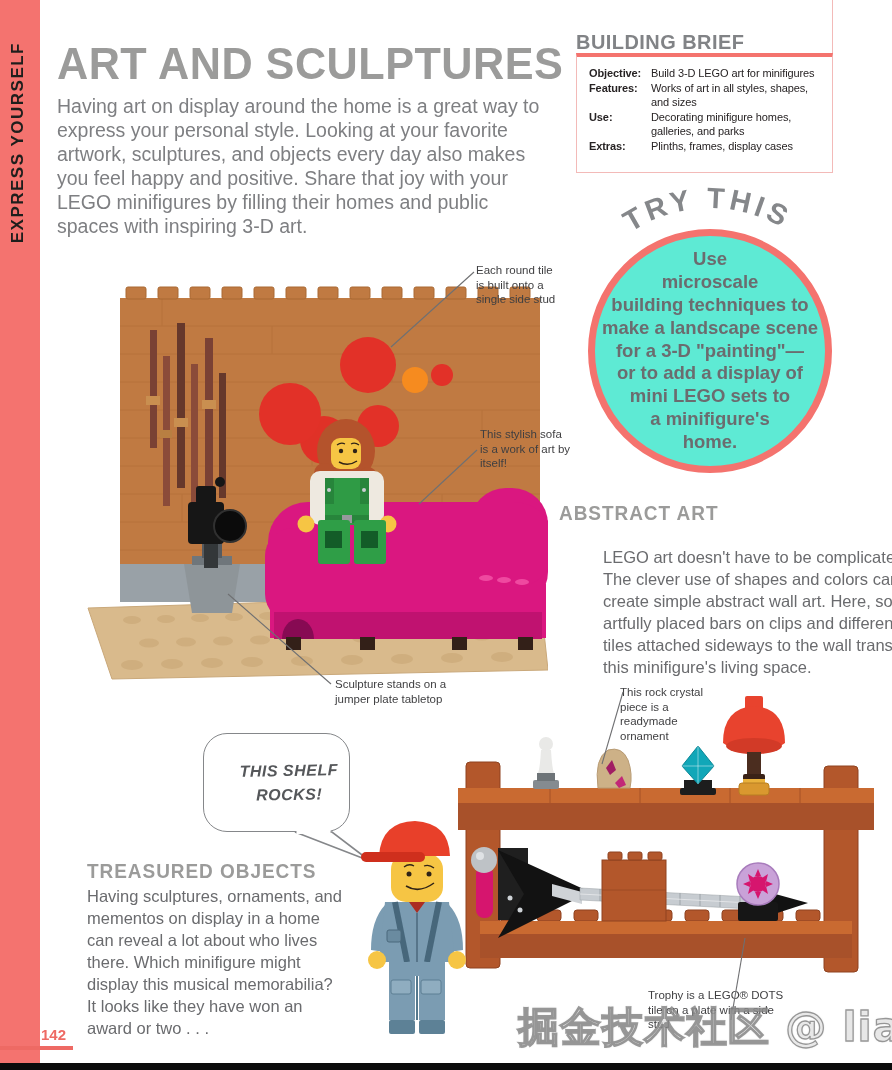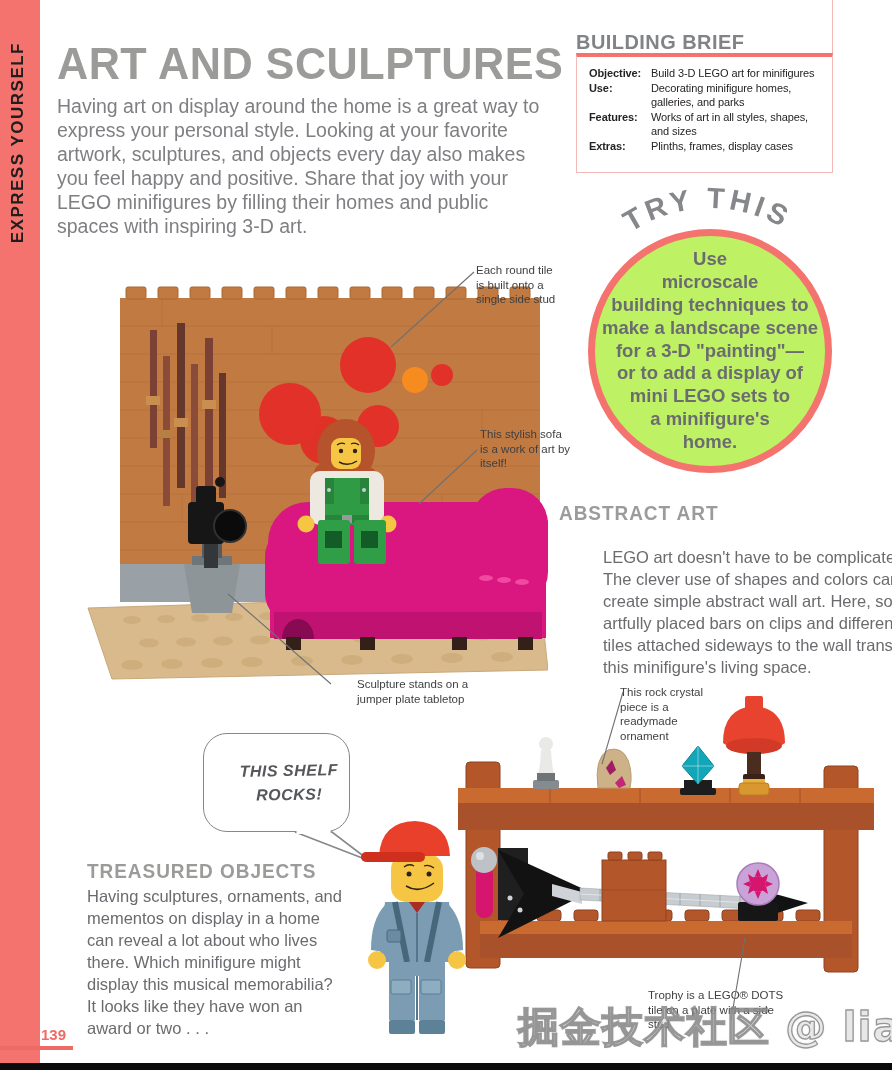--- a/index.html
+++ b/index.html
@@ -33,39 +33,39 @@
   }
   .brief-row { display:grid; grid-template-columns:62px 1fr; font-size:11px; line-height:1.32;
     color:#272324; letter-spacing:-0.1px; }
   .brief-row .lbl { font-weight:bold; }
   .brief-vline { left:831.5px; top:0; width:1.5px; height:53px; background:#f3bab8; }
 
   
   .arc-svg { left:566px; top:178px; width:290px; height:86px; }
   .try-circle {
     left:588px; top:229px; width:244px; height:244px; border:7px solid #f4736e;
-    border-radius:50%; background:#bef264; display:flex; flex-direction:column;
+    border-radius:50%; background:#5eead4; display:flex; flex-direction:column;
     align-items:center; justify-content:center; text-align:center;
     font-size:18.5px; font-weight:600; color:#6b6c6f; line-height:1.24;
   }
 
   
   .sec-head { font-size:20px; font-weight:bold; color:#9b9b9a; letter-spacing:1px;
     transform:scaleX(.95); transform-origin:left; white-space:nowrap; }
   .sec-body { font-size:16.5px; line-height:1.33; color:#6a6b6e; }
   .abstract-head { left:559px; top:502px; }
   .abstract-body { left:559px; top:547px; width:334px;margin-left:44px; }
   .treasured-head { left:87px; top:860px; }
   .treasured-body { left:87px; top:886px; width:258px; }
 
   
   .callout { font-size:11.5px; line-height:1.28; color:#3f3f41; }
   .co-tile  { left:476px; top:263px; width:84px; }
   .co-sofa  { left:480px; top:427px; width:92px; }
-  .co-sculp { left:335px; top:677px; width:112px;margin-left:22px; }
+  .co-sculp { left:335px; top:677px; width:112px; }
   .co-rock  { left:620px; top:685px; width:106px; }
   .co-trophy{ left:648px; top:988px; width:148px; }
 
   
   .bubble {
     left:203px; top:733px; width:147px; height:99px; background:#fff;
     border:1.6px solid #85878a; border-radius:24px; display:flex;
     align-items:center; justify-content:center; text-align:center;padding-left:24px;
   }
   .bubble-text { font-size:16px; font-weight:bold; font-style:italic; color:#55575a;
@@ -99,26 +99,26 @@
   <div class="abs intro">Having art on display around the home is a great way to express your personal style. Looking at your favorite artwork, sculptures, and objects every day also makes you feel happy and positive. Share that joy with your LEGO minifigures by filling their homes and public spaces with inspiring 3-D art.</div>
 
   <div class="abs brief-title">BUILDING BRIEF</div>
   <div class="abs brief-vline"></div>
   <div class="abs brief-box">
     <div class="brief-row">
       <span class="lbl">Objective:</span>
       <span>Build 3-D LEGO art for minifigures</span>
     </div>
     <div class="brief-row">
+      <span class="lbl">Features:</span>
+      <span>Works of art in all styles, shapes, and sizes</span>
+    </div>
+    <div class="brief-row">
       <span class="lbl">Use:</span>
       <span>Decorating minifigure homes, galleries, and parks</span>
-    </div>
-    <div class="brief-row">
-      <span class="lbl">Features:</span>
-      <span>Works of art in all styles, shapes, and sizes</span>
     </div>
     <div class="brief-row">
       <span class="lbl">Extras:</span>
       <span>Plinths, frames, display cases</span>
     </div>
   </div>
 
   <svg class="abs arc-svg" viewBox="0 0 290 86">
     <defs>
         <path id="arcPath" d="M 50 66 A 142 142 0 0 1 234 62" fill="none"></path>
@@ -427,19 +427,19 @@
   <svg class="abs lines-overlay" viewBox="0 0 892 1070">
     <g stroke="#6f7072" stroke-width="1.1" fill="none">
       <line x1="474" y1="272" x2="391" y2="347"></line>
       <line x1="477" y1="450" x2="419" y2="504"></line>
       <line x1="331" y1="684" x2="228" y2="594"></line>
       <line x1="623" y1="692" x2="602" y2="764"></line>
       <line x1="745" y1="938" x2="731" y2="1020"></line>
     </g>
   </svg>
 
-  <div class="abs page-num">139</div>
+  <div class="abs page-num">142</div>
   <div class="abs page-num-line"></div>
   <div class="abs bottom-bar"></div>
 
   <div class="abs watermark">掘金技术社区 @ liangdabiao</div>
 
 </div>
 
 </body></html>

